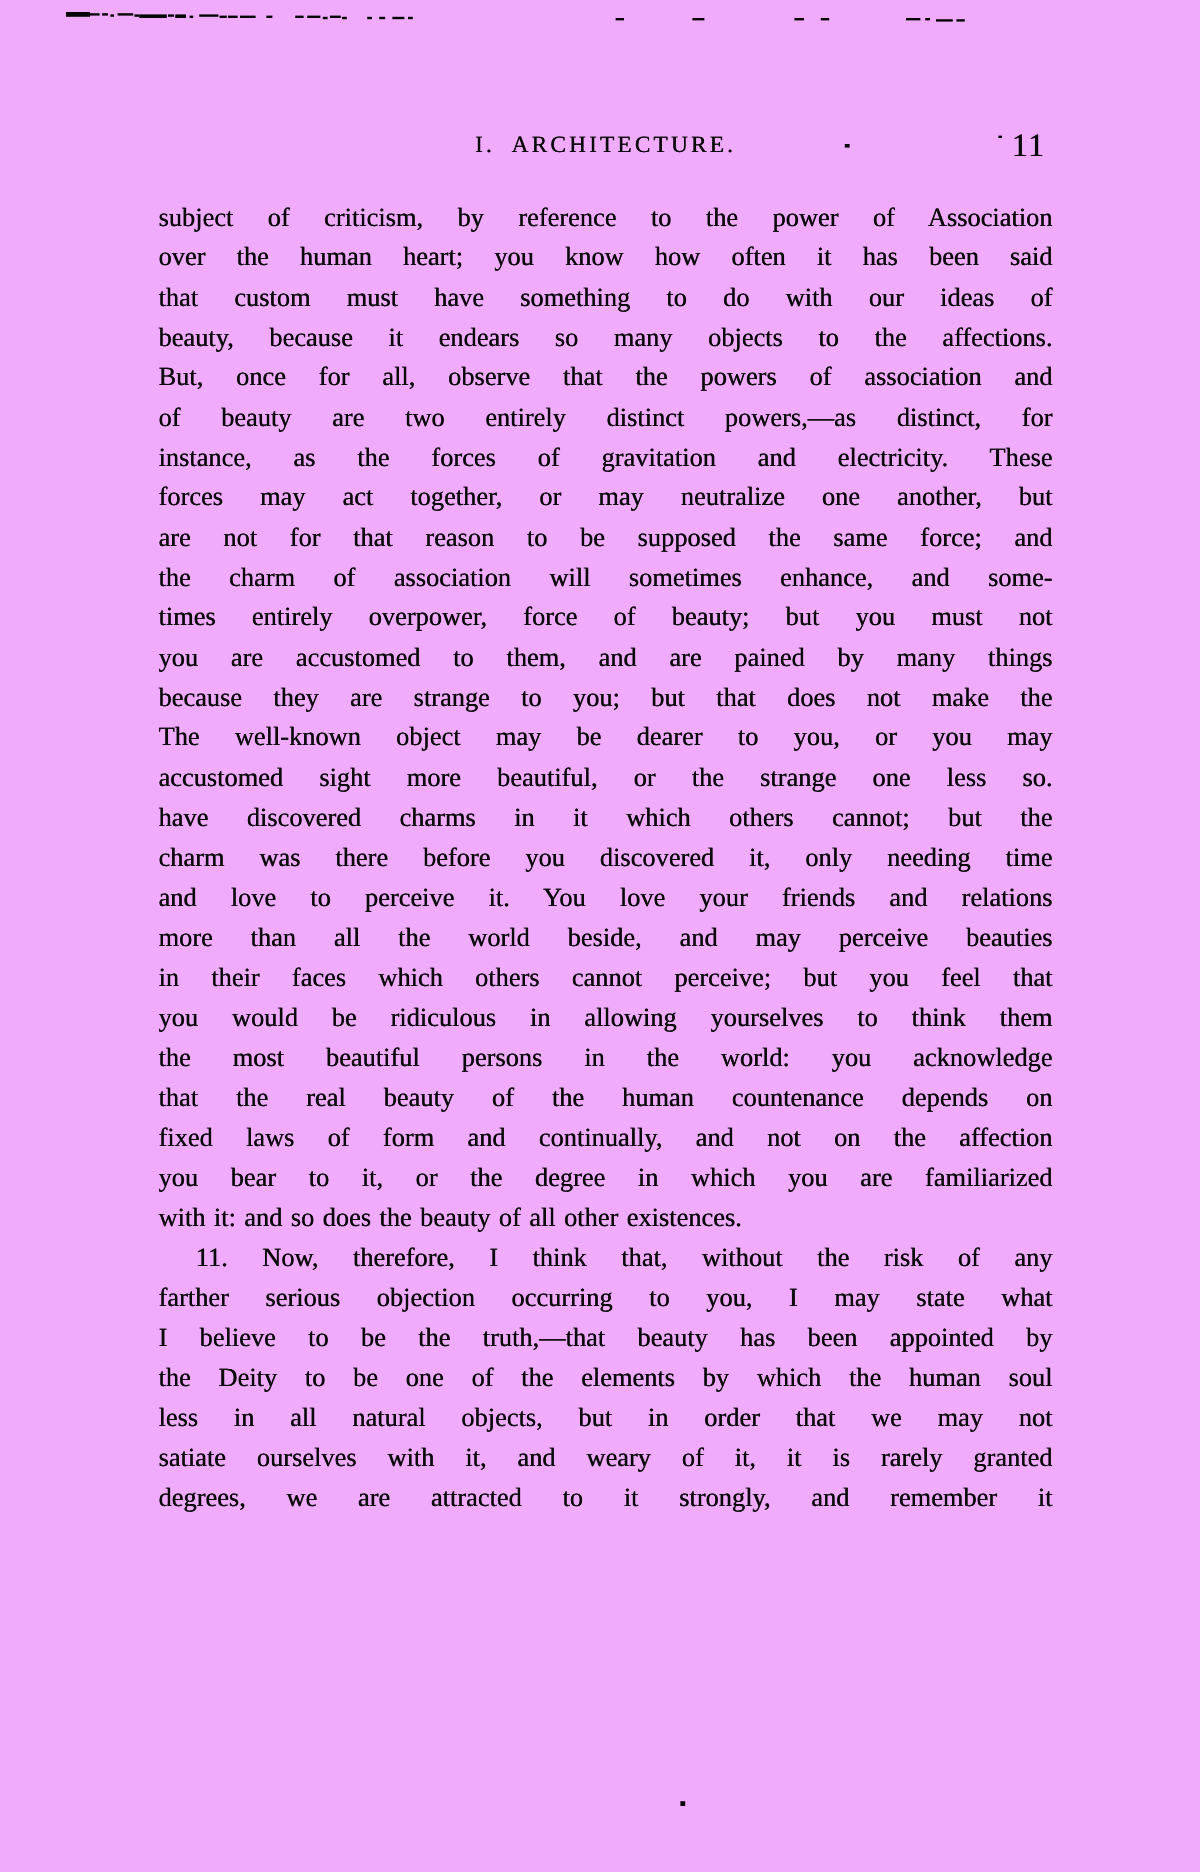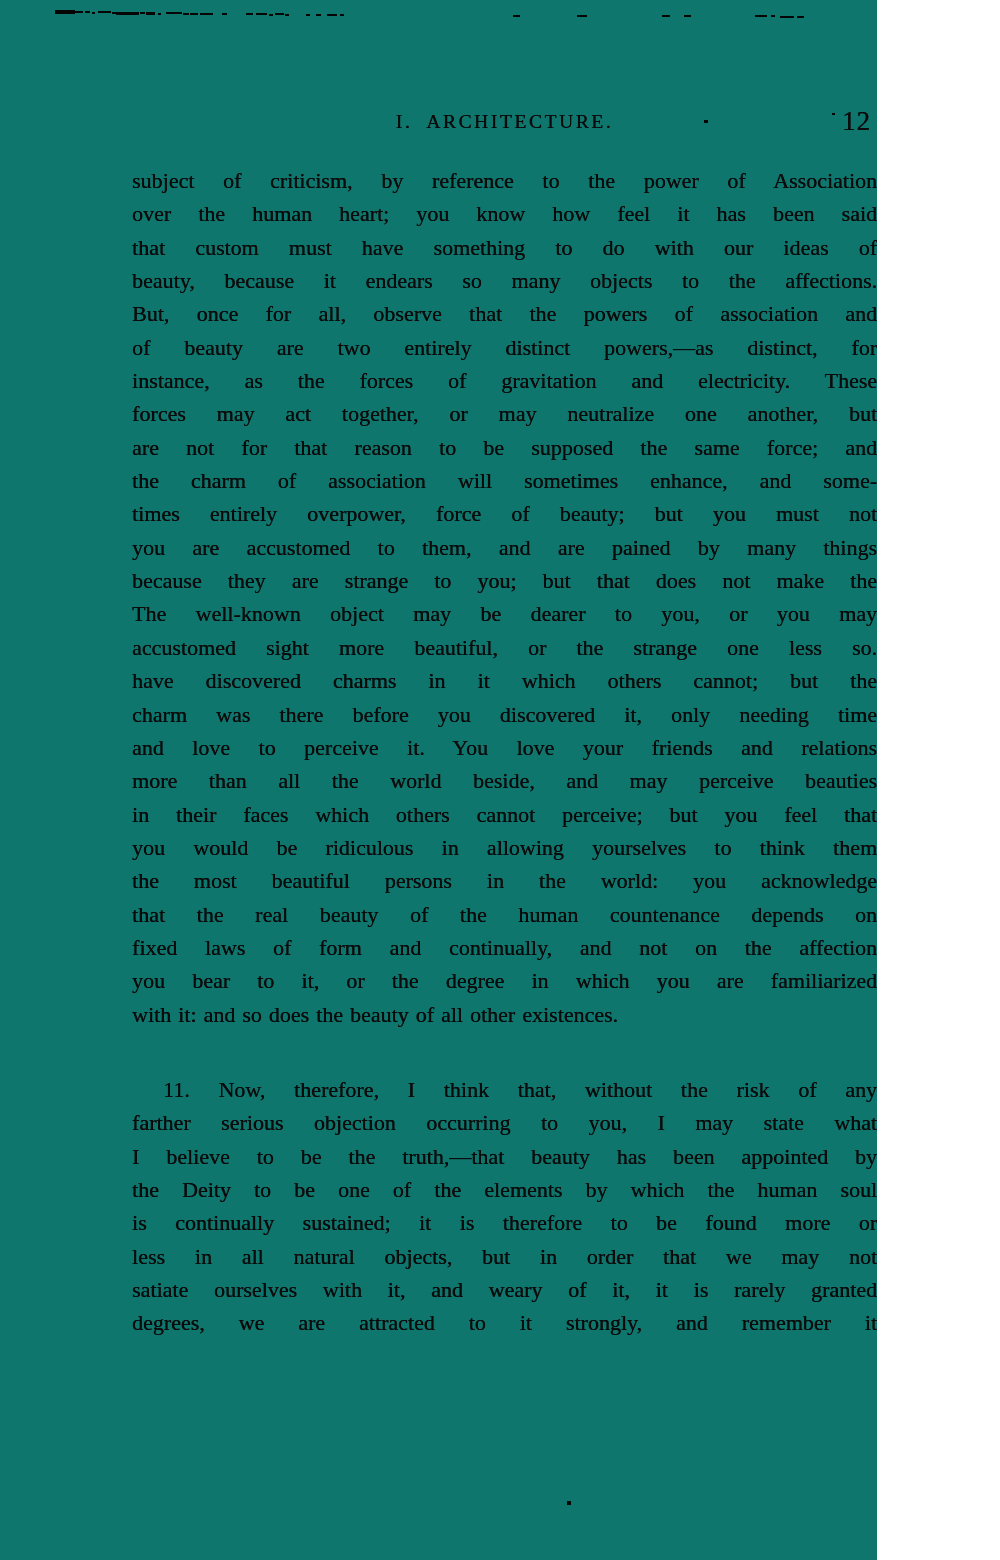--- a/index.html
+++ b/index.html
@@ -2,23 +2,23 @@
 <html><head>
 <meta charset="utf-8">
 <style>
   html, body {
     margin: 0;
     padding: 0;
     background: #ffffff;
   }
   .page {
     position: relative;
-    width: 877px;
+    width: 1000px;
     height: 1560px;
-    background: #0f766e;
+    background: #f0abfc;
     overflow: hidden;
     font-family: "Liberation Serif", "DejaVu Serif", serif;
     color: #0b0b0b;
   }
   
   .running-head {
     position: absolute;
     left: 132px;
     top: 109px;
     width: 745px;
@@ -56,21 +56,20 @@
     text-align-last: justify;
     word-spacing: 1.5px;
     white-space: nowrap;
     text-shadow: 0.3px 0 0 currentColor;
   }
   .line.endline {
     text-align-last: left;
   }
   .line.indent {
     padding-left: 31px;
-    margin-top: 42px;
   }
   
   .seg, .speck {
     position: absolute;
     background: #050505;
   }
 </style>
 </head>
 <body>
 
@@ -106,26 +105,26 @@
       <div class="seg" style="left: 662px; top: 15px; width: 8px; height: 2px;"></div>
       <div class="seg" style="left: 684px; top: 15px; width: 7px; height: 2px;"></div>
       <div class="seg" style="left: 755px; top: 15px; width: 12px; height: 2px;"></div>
       <div class="seg" style="left: 771px; top: 15px; width: 4px; height: 2px;"></div>
       <div class="seg" style="left: 780px; top: 16px; width: 14px; height: 2px;"></div>
       <div class="seg" style="left: 797px; top: 16px; width: 7px; height: 2px;"></div>
     </div>
 
   <div class="running-head">
     <span class="head-title">I.  ARCHITECTURE.</span>
-    <span class="page-num">12</span>
+    <span class="page-num">11</span>
   </div>
 
   <div class="text-block" id="body-text">
       <div class="line">subject of criticism, by reference to the power of Association</div>
-      <div class="line">over the human heart; you know how feel it has been said</div>
+      <div class="line">over the human heart; you know how often it has been said</div>
       <div class="line">that custom must have something to do with our ideas of</div>
       <div class="line">beauty, because it endears so many objects to the affections.</div>
       <div class="line">But, once for all, observe that the powers of association and</div>
       <div class="line">of beauty are two entirely distinct powers,—as distinct, for</div>
       <div class="line">instance, as the forces of gravitation and electricity. These</div>
       <div class="line">forces may act together, or may neutralize one another, but</div>
       <div class="line">are not for that reason to be supposed the same force; and</div>
       <div class="line">the charm of association will sometimes enhance, and some-</div>
       <div class="line">times entirely overpower, force of beauty; but you must not</div>
       <div class="line">you are accustomed to them, and are pained by many things</div>
@@ -140,21 +139,20 @@
       <div class="line">you would be ridiculous in allowing yourselves to think them</div>
       <div class="line">the most beautiful persons in the world: you acknowledge</div>
       <div class="line">that the real beauty of the human countenance depends on</div>
       <div class="line">fixed laws of form and continually, and not on the affection</div>
       <div class="line">you bear to it, or the degree in which you are familiarized</div>
       <div class="line endline">with it: and so does the beauty of all other existences.</div>
       <div class="line indent">11. Now, therefore, I think that, without the risk of any</div>
       <div class="line">farther serious objection occurring to you, I may state what</div>
       <div class="line">I believe to be the truth,—that beauty has been appointed by</div>
       <div class="line">the Deity to be one of the elements by which the human soul</div>
-      <div class="line">is continually sustained; it is therefore to be found more or</div>
       <div class="line">less in all natural objects, but in order that we may not</div>
       <div class="line">satiate ourselves with it, and weary of it, it is rarely granted</div>
       <div class="line">degrees, we are attracted to it strongly, and remember it</div>
     </div>
 
   <div id="specks">
       <div class="speck" style="left: 704px; top: 120px; width: 4px; height: 3px;"></div>
       <div class="speck" style="left: 832px; top: 113px; width: 3px; height: 2px;"></div>
       <div class="speck" style="left: 567px; top: 1501px; width: 4px; height: 4px;"></div>
     </div>

